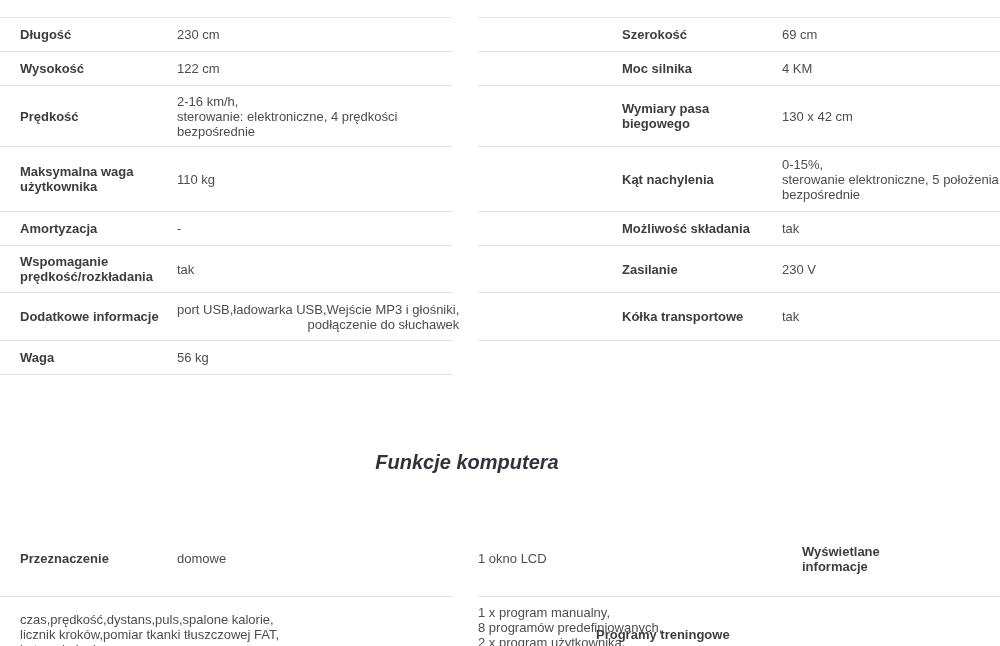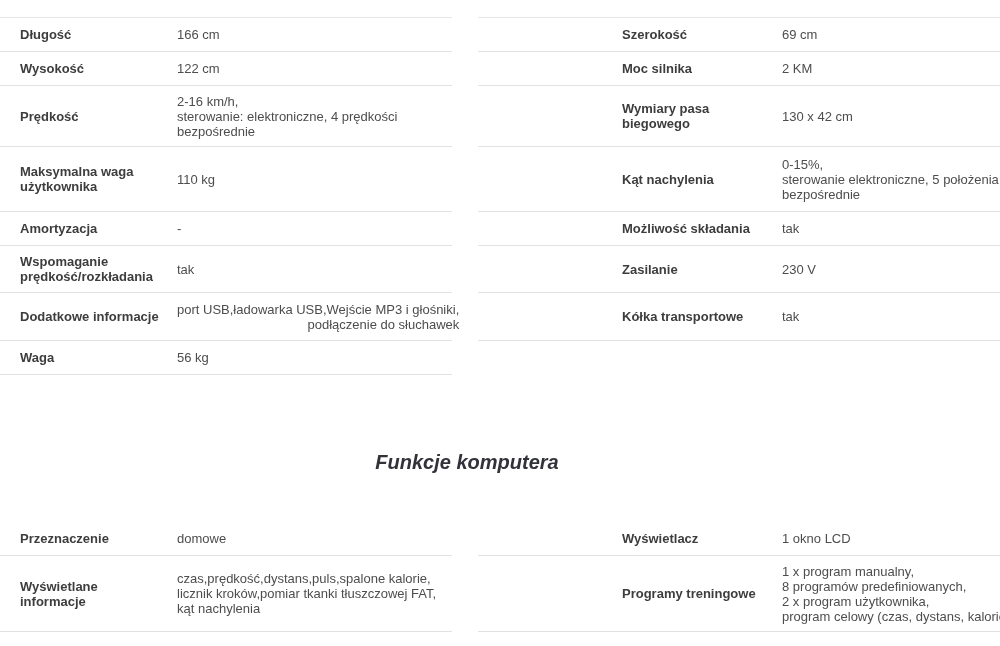--- a/index.html
+++ b/index.html
@@ -62,42 +62,42 @@
 <body>
 
 <div class="page">
 
   <div class="spec-grid">
 
     <div class="cell l-label lbl bb bt h35">
         <span>Długość</span>
       </div>
     <div class="cell l-value bb bt h35">
-        <span>166 cm</span>
+        <span>230 cm</span>
       </div>
     <div class="cell gap h35"></div>
     <div class="cell r-label lbl bb bt h35">
         <span>Szerokość</span>
       </div>
     <div class="cell r-value bb bt h35">
         <span>69 cm</span>
       </div>
 
     <div class="cell l-label lbl bb h34">
         <span>Wysokość</span>
       </div>
     <div class="cell l-value bb h34">
         <span>122 cm</span>
       </div>
     <div class="cell gap h34"></div>
     <div class="cell r-label lbl bb h34">
         <span>Moc silnika</span>
       </div>
     <div class="cell r-value bb h34">
-        <span>2 KM</span>
+        <span>4 KM</span>
       </div>
 
     <div class="cell l-label lbl bb h61">
         <span>Prędkość</span>
       </div>
     <div class="cell l-value bb h61">
         <span>2-16 km/h,
 sterowanie: elektroniczne, 4 prędkości
 bezpośrednie</span>
       </div>
@@ -186,23 +186,20 @@
 
   <div class="spec-grid">
 
     <div class="cell l-label lbl bb h35">
         <span>Przeznaczenie</span>
       </div>
     <div class="cell l-value bb h35">
         <span>domowe</span>
       </div>
     <div class="cell gap h35"></div>
-    <div class="cell r-label lbl bb h35">
-        <span>Wyświetlacz</span>
-      </div>
     <div class="cell r-value bb h35">
         <span>1 okno LCD</span>
       </div>
 
     <div class="cell l-label lbl bb h76">
         <span>Wyświetlane
 informacje</span>
       </div>
     <div class="cell l-value bb h76">
         <span>czas,prędkość,dystans,puls,spalone kalorie,

